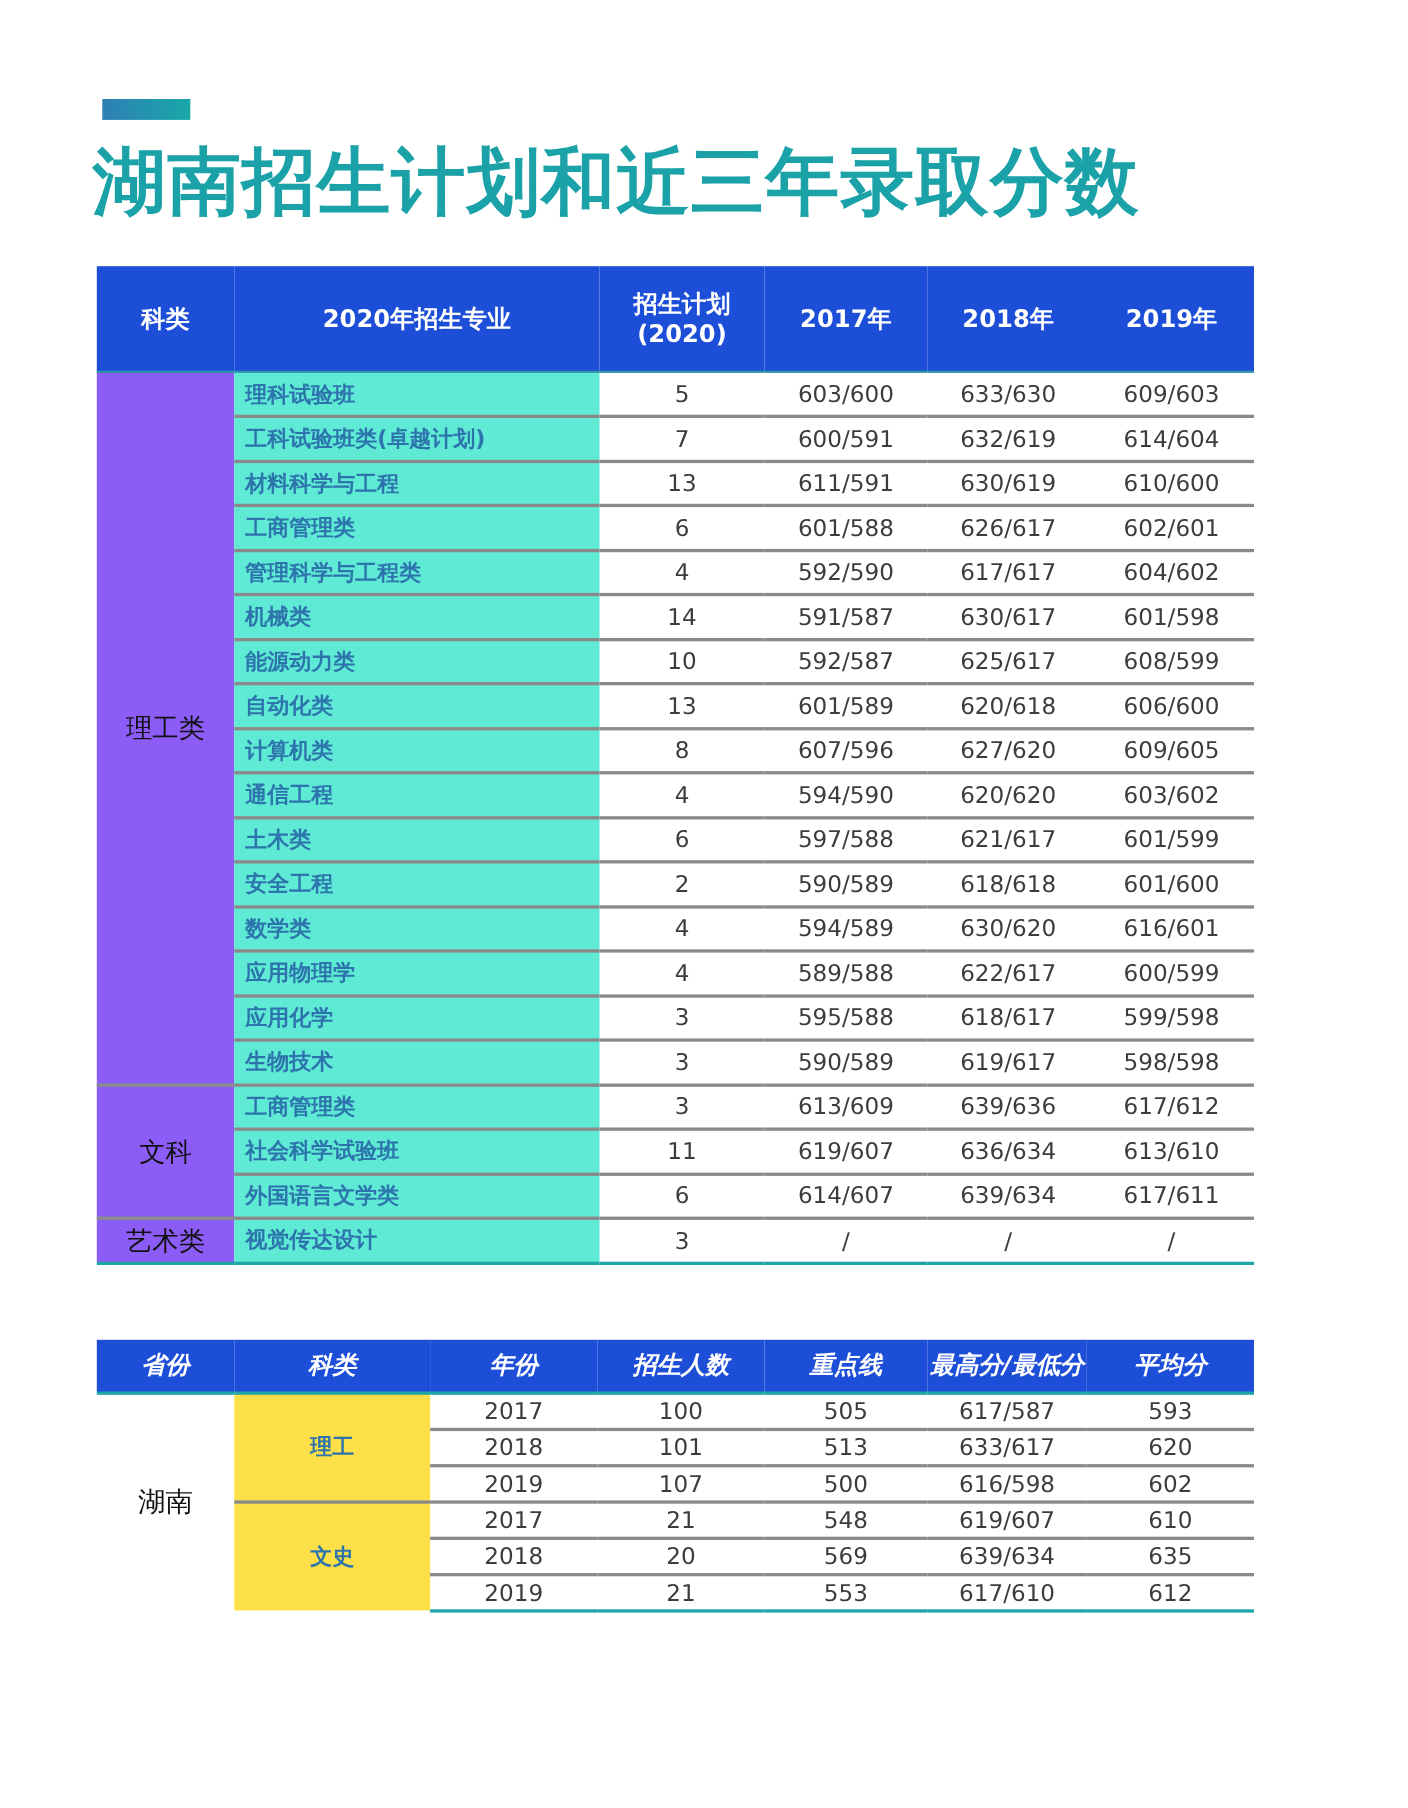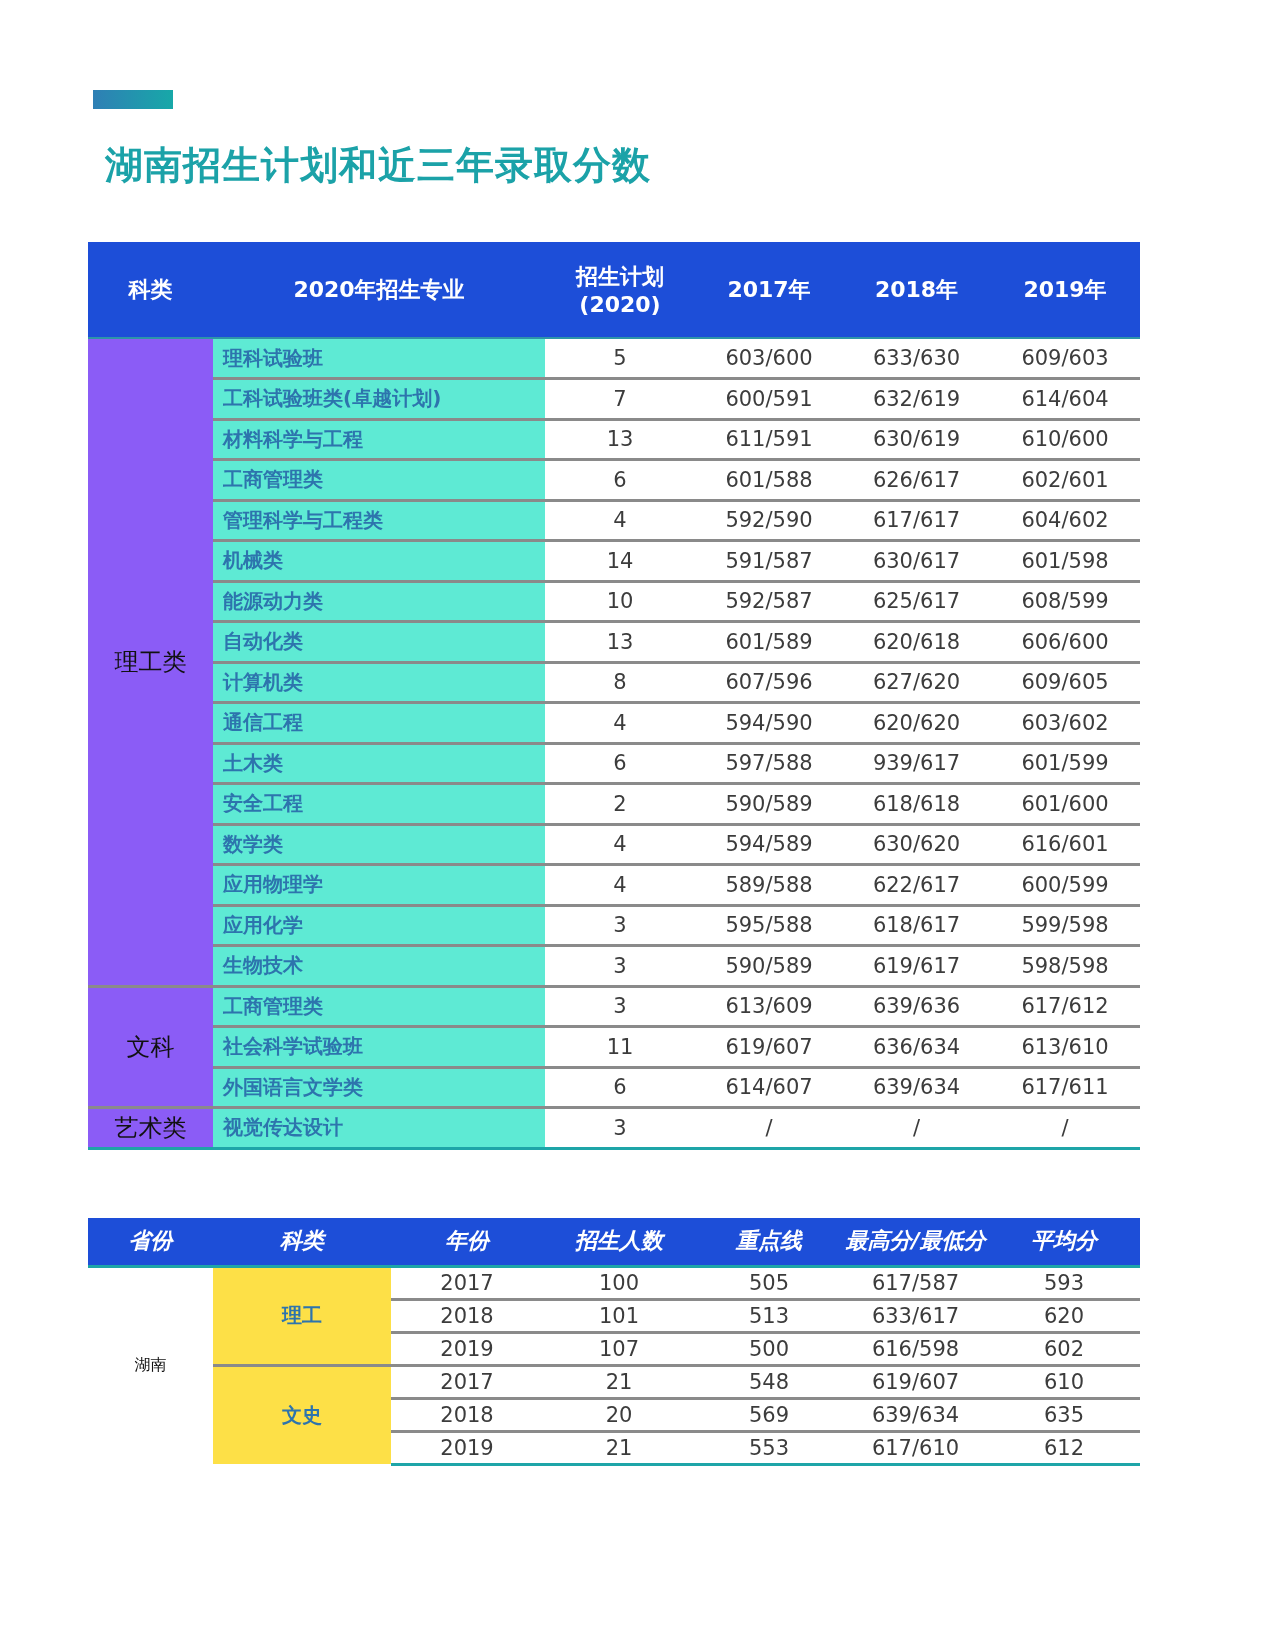--- a/index.html
+++ b/index.html
@@ -1,18 +1,18 @@
 <!DOCTYPE html>
 <html><head>
 <meta charset="utf-8">
 <style>
   html, body { margin: 0; padding: 0; background: #ffffff; }
   body { width: 1280px; height: 1644px; position: relative; font-family: "DejaVu Sans", "Liberation Sans", sans-serif; color: #3a3a3a; }
   .accent-bar { position: absolute; left: 93px; top: 90px; width: 80px; height: 19px; background: linear-gradient(90deg, #2f7fb5 0%, #17a8a8 100%); }
-  .page-title { position: absolute; left: 105px; top: 125px; margin: 0; font-size: 38px; font-weight: bold; color: #1ba2a8; letter-spacing: 1px; line-height: 80px; white-space: nowrap; }
+  .page-title { position: absolute; left: 84px; top: 125px; margin: 0; font-size: 67px; font-weight: bold; color: #1ba2a8; letter-spacing: 1px; line-height: 80px; white-space: nowrap; }
 
   table { border-collapse: collapse; table-layout: fixed; position: absolute; }
   .t1 { left: 88px; top: 242px; width: 1052px; }
   .t2 { left: 88px; top: 1218px; width: 1052px; }
 
   th { background: #1d4ed8; color: #ffffff; font-weight: bold; font-size: 22px; text-align: center; padding: 0; }
   .t1 thead tr { height: 96px; }
   .t2 thead tr { height: 48px; font-style: italic; }
   .t1 thead { border-bottom: 2px solid #2e95a8; }
   .t2 thead { border-bottom: 3px solid #1ea5a8; }
@@ -20,21 +20,21 @@
   td { font-size: 21px; text-align: center; padding: 0; color: #3c3c3c; }
   .t1 tbody tr { height: 40.5px; }
   .t2 tbody tr { height: 33px; }
   .major { background: #5eead4; color: #2d74ad; font-weight: bold; text-align: left; padding-left: 10px; font-size: 20px; }
   .cat { color: #111; font-size: 24px; background: #8b5cf6; }
   .row-sep td.sepable { border-top: 3px solid #8a8a8a; }
   .group-top td { border-top: 3px solid #8a8a8a; }
   .t1 tbody tr:last-child td { border-bottom: 3px solid #1ea5a8; }
   .t2 tbody tr:last-child td { border-bottom: 3px solid #1ea5a8; }
   .t2 .kelei { background: #fde047; color: #2d74ad; font-weight: bold; font-size: 20px; }
-  .t2 .prov { color: #111; font-size: 16px; }
+  .t2 .prov { color: #111; font-size: 25px; }
 </style>
 </head>
 <body>
 
 <div class="accent-bar"></div>
 <h1 class="page-title">湖南招生计划和近三年录取分数</h1>
 
 <table class="t1">
   <colgroup>
     <col style="width:125px">
@@ -127,21 +127,21 @@
       <td class="major sepable">通信工程</td>
       <td class="sepable">4</td>
       <td class="sepable">594/590</td>
       <td class="sepable">620/620</td>
       <td class="sepable">603/602</td>
     </tr>
     <tr class="row-sep">
       <td class="major sepable">土木类</td>
       <td class="sepable">6</td>
       <td class="sepable">597/588</td>
-      <td class="sepable">939/617</td>
+      <td class="sepable">621/617</td>
       <td class="sepable">601/599</td>
     </tr>
     <tr class="row-sep">
       <td class="major sepable">安全工程</td>
       <td class="sepable">2</td>
       <td class="sepable">590/589</td>
       <td class="sepable">618/618</td>
       <td class="sepable">601/600</td>
     </tr>
     <tr class="row-sep">

